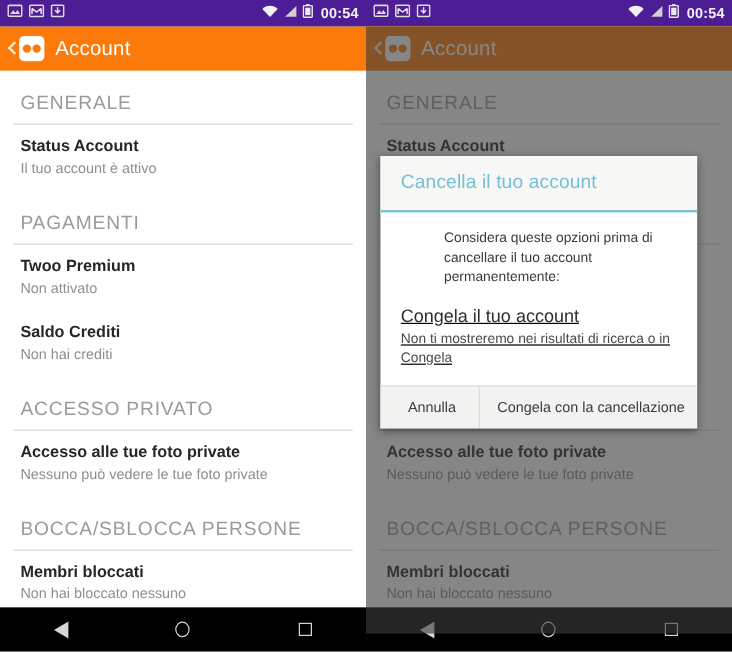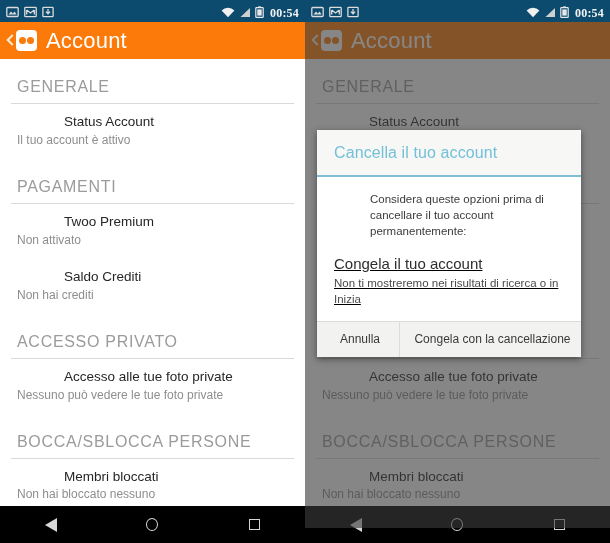--- a/index.html
+++ b/index.html
@@ -26,26 +26,25 @@
     overflow: hidden;
     background: #fff;
   }
   .phone-left  { left: 0; }
   .phone-right { left: 305px; }
 
   
   .statusbar {
     position: relative;
     height: 22px;
-    background: #0c4a6e;
-    display: flex;
-    align-items: flex-end;
+    background: #4c1d95;
+    display: flex;
+    align-items: center;
     padding: 0 6px;
     box-sizing: border-box;
-    font-family: Liberation Serif, serif;
   }
   .sb-left {
     display: flex;
     align-items: center;
     gap: 5px;
   }
   .sb-right {
     margin-left: auto;
     display: flex;
     align-items: center;
@@ -100,21 +99,21 @@
     flex: none;
   }
   .logo-eye {
     width: 7px;
     height: 7px;
     border-radius: 50%;
     background: #fb7a09;
   }
   .appbar-title {
     color: #ffffff;
-    font-size: 22px;
+    font-size: 17px;
     margin-left: 9px;
     letter-spacing: 0.2px;
   }
 
   
   .content {
     background: #ffffff;
     height: 447px;
     position: relative;
     overflow: hidden;
@@ -129,23 +128,22 @@
     height: 1px;
     background: #d9d9d9;
     margin: 0 11px;
   }
   .row {
     padding: 10px 17px 11px 17px;
   }
   .row-title {
     font-size: 13.5px;
     color: #262626;
-    font-weight: normal;
+    font-weight: bold;
     line-height: 1.25;
-    margin-left: 47px;
   }
   .row-sub {
     font-size: 12px;
     color: #8e8e8e;
     margin-top: 2px;
     line-height: 1.25;
   }
 
   
   .navbar {
@@ -452,21 +450,21 @@
 
       <div class="scrim"></div>
 
       <div class="dialog">
         <div class="dialog-header">
           <div class="dialog-title">Cancella il tuo account</div>
         </div>
         <div class="dialog-intro">Considera queste opzioni prima di cancellare il tuo account permanentemente:</div>
         <div class="dialog-option first">
           <div class="opt-title">Congela il tuo account</div>
-          <div class="opt-sub">Non ti mostreremo nei risultati di ricerca o in Inizia</div>
+          <div class="opt-sub">Non ti mostreremo nei risultati di ricerca o in Congela</div>
         </div>
         <div class="dialog-actions">
           <div class="dlg-btn dlg-btn-cancel">Annulla</div>
           <div class="dlg-btn dlg-btn-confirm">Congela con la cancellazione</div>
         </div>
       </div>
     </div>
 
     <div class="navbar">
       <div class="nav-btn">

